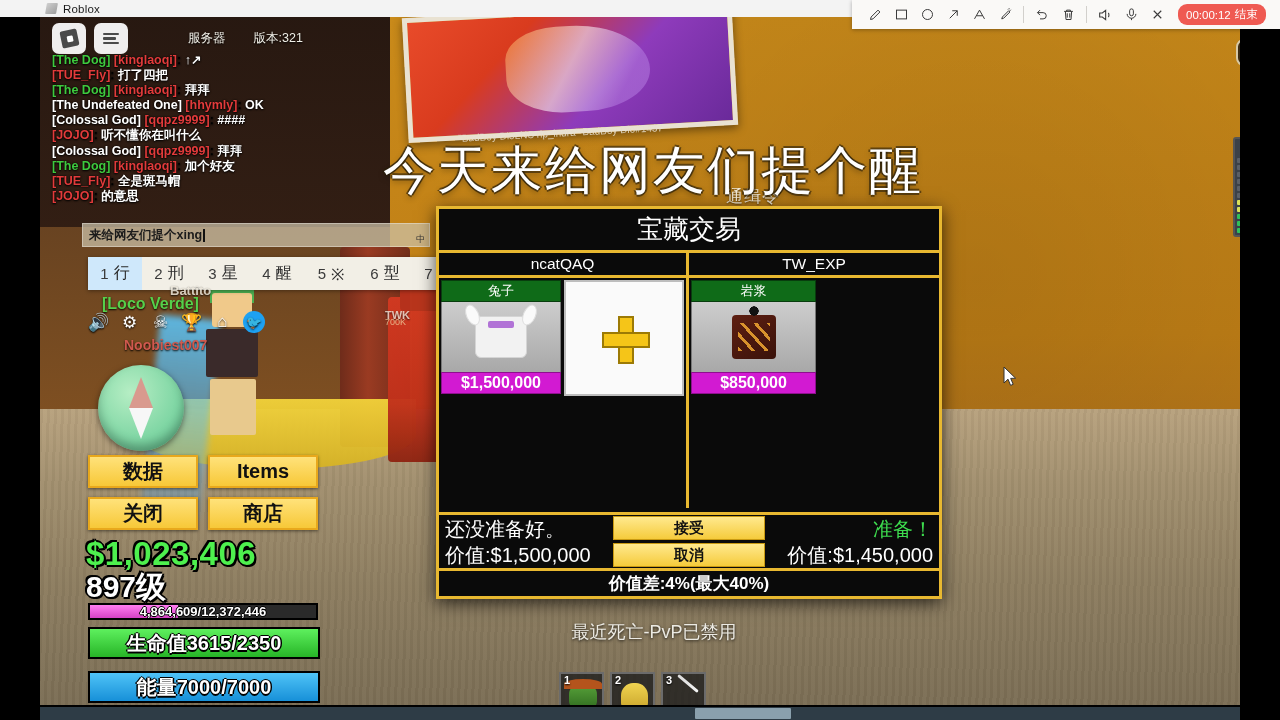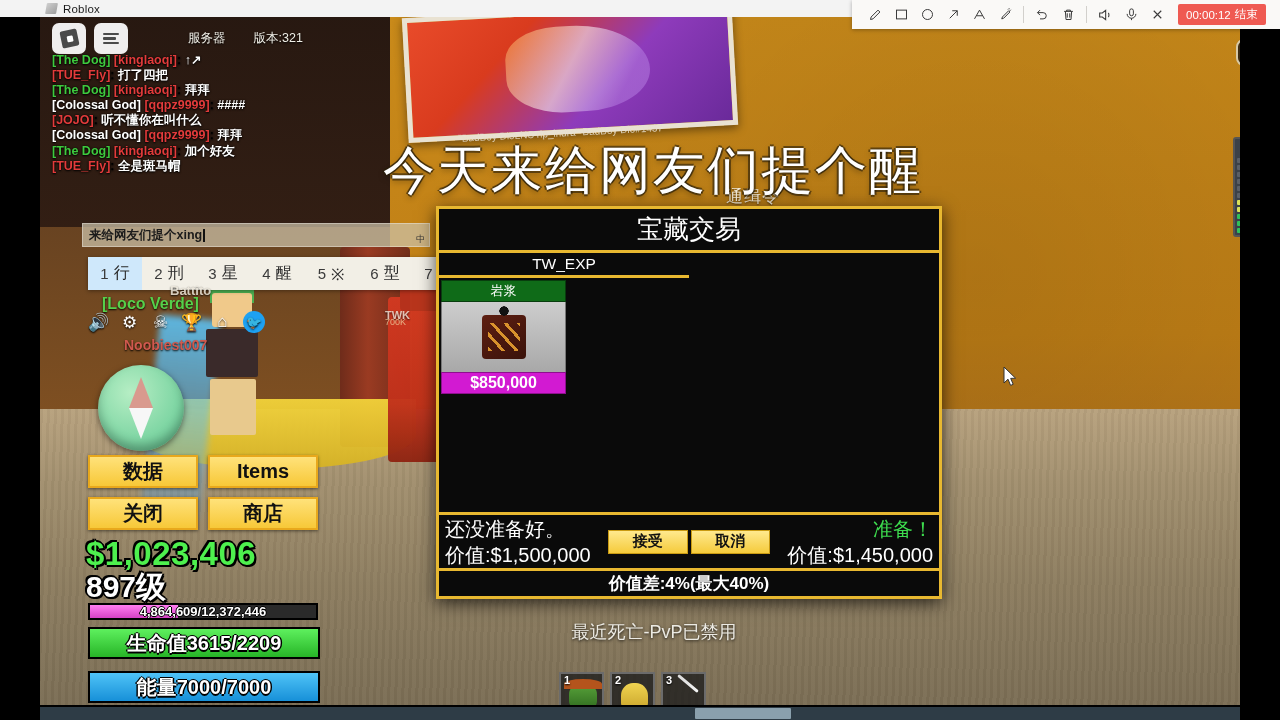--- a/index.html
+++ b/index.html
@@ -303,21 +303,21 @@
 
   
   .trade-foot{
     position:absolute; left:0; right:0; bottom:28px; height:56px;
     display:flex; align-items:center; border-top:3px solid #e8b830;
   }
   .foot-side{ width:172px; padding:0 6px; }
   .foot-line{ font-size:20px; color:#fff; font-weight:normal; line-height:26px; white-space:nowrap; }
   .foot-line.ready{ color:#3ddb4e; text-align:right; }
   .foot-line.right{ text-align:right; }
-  .foot-mid{ width:162px; display:flex; flex-direction:row; gap:3px; align-items:center;justify-content:center; }
+  .foot-mid{ width:162px; display:flex; flex-direction:column; gap:3px; align-items:center;justify-content:center; }
   .foot-btn{
     width:152px; height:24px; background: linear-gradient(180deg,#ffe98e,#f5cb3c);
     border:1px solid #c99a12; display:flex; align-items:center; justify-content:center;
     font-size:15px; color:#111; font-weight:bold;
   }
   .trade-diff{
     position:absolute; left:0; right:0; bottom:0; height:28px;
     border-top:3px solid #e8b830; display:flex; align-items:center; justify-content:center;
     font-size:17px; color:#fff; font-weight:bold; background:#0a0a0a;
   }
@@ -366,21 +366,21 @@
     position:absolute; left:852px; top:0px; width:428px; height:29px;
     background:#faf9f7; display:flex; align-items:center; gap:0px;
     box-shadow:0 1px 4px rgba(0,0,0,.3);
   }
   .rec-ic{
     width:26px; height:29px; display:flex; align-items:center; justify-content:center;
     color:#3b3b3b;
   }
   .rec-sep{ width:1px; height:17px; background:#d2d0cc; margin:0 5px; }
   .rec-timer{
-    margin-left:8px; height:21px; background:#ef5a52; border-radius:2px; color:#fff;
+    margin-left:8px; height:21px; background:#ef5a52; border-radius:9px; color:#fff;
     display:flex; align-items:center; padding:0 8px; font-size:11.5px; gap:4px;
   }
   .rec-spacer{ width:10px; }
 
   
   .sb-h{ position:absolute; left:40px; bottom:0; width:1200px; height:13px; background:#2e3c46; }
   .sb-h .thumb{ position:absolute; left:655px; top:1px; width:96px; height:11px; background:#8aa0ad; border-radius:1px;}
 
   .cursor{ position:absolute; left:1003px; top:366px; width:14px; height:20px; }
 
@@ -432,25 +432,27 @@
           </div>
       </div>
       <div class="srv-text">服务器</div>
       <div class="ver-text">版本:321</div>
     </div>
 
     <div class="chat" id="chat-log">
         <div class="chat-line"><span class="c-tag-green">[The Dog]</span> <span class="c-user">[kinglaoqi]</span>: <span class="c-msg">↑↗</span></div>
         <div class="chat-line"><span class="c-user">[TUE_Fly]</span>: <span class="c-msg">打了四把</span></div>
         <div class="chat-line"><span class="c-tag-green">[The Dog]</span> <span class="c-user">[kinglaoqi]</span>: <span class="c-msg">拜拜</span></div>
+        <div class="chat-line"><span class="c-tag-white">[The Undefeated One]</span> <span class="c-user">[hhymly]</span>: <span class="c-msg">OK</span></div>
         <div class="chat-line"><span class="c-tag-white">[Colossal God]</span> <span class="c-user">[qqpz9999]</span>: <span class="c-msg">####</span></div>
         <div class="chat-line"><span class="c-user">[JOJO]</span>: <span class="c-msg">听不懂你在叫什么</span></div>
         <div class="chat-line"><span class="c-tag-white">[Colossal God]</span> <span class="c-user">[qqpz9999]</span>: <span class="c-msg">拜拜</span></div>
         <div class="chat-line"><span class="c-tag-green">[The Dog]</span> <span class="c-user">[kinglaoqi]</span>: <span class="c-msg">加个好友</span></div>
         <div class="chat-line"><span class="c-user">[TUE_Fly]</span>: <span class="c-msg">全是斑马帽</span></div>
+        <div class="chat-line"><span class="c-user">[JOJO]</span>: <span class="c-msg">的意思</span></div>
       </div>
 
     <div class="chatbox">
       <span>来给网友们提个xing</span>
         <span class="caret"></span>
       <div class="ime-mode">中</div>
     </div>
 
     <div class="ime" id="ime-bar">
         <div class="ime-cand sel">
@@ -509,29 +511,46 @@
     <div class="hud-btn b2">Items</div>
     <div class="hud-btn b3">关闭</div>
     <div class="hud-btn b4">商店</div>
 
     <div class="cash">$1,023,406</div>
     <div class="level">897级</div>
     <div class="xpbar">
       <div class="fill" id="xp-fill" style="width: 39%;"></div>
       <div class="txt">4,864,609/12,372,446</div>
     </div>
-    <div class="statbar hp">生命值3615/2209</div>
+    <div class="statbar hp">生命值3615/2350</div>
     <div class="statbar en">能量7000/7000</div>
 
     <div class="overlay-title">今天来给网友们提个醒</div>
 
     <div class="trade">
       <div class="trade-title">宝藏交易</div>
 
       <div class="trade-cols">
+        <div class="trade-col left">
+          <div class="col-name">ncatQAQ</div>
+          <div class="slots">
+            <div class="slot">
+              <div class="hdr">兔子</div>
+              <div class="img">
+                  <div class="fruit-bunny">
+                    <i></i>
+                  </div>
+                </div>
+              <div class="price">$1,500,000</div>
+            </div>
+            <div class="slot empty">
+              <div class="plus"></div>
+            </div>
+          </div>
+        </div>
 
         <div class="trade-col right">
           <div class="col-name">TW_EXP</div>
           <div class="slots">
             <div class="slot">
               <div class="hdr">岩浆</div>
               <div class="img">
                   <div class="fruit-magma">
                     <i></i>
                   </div>

